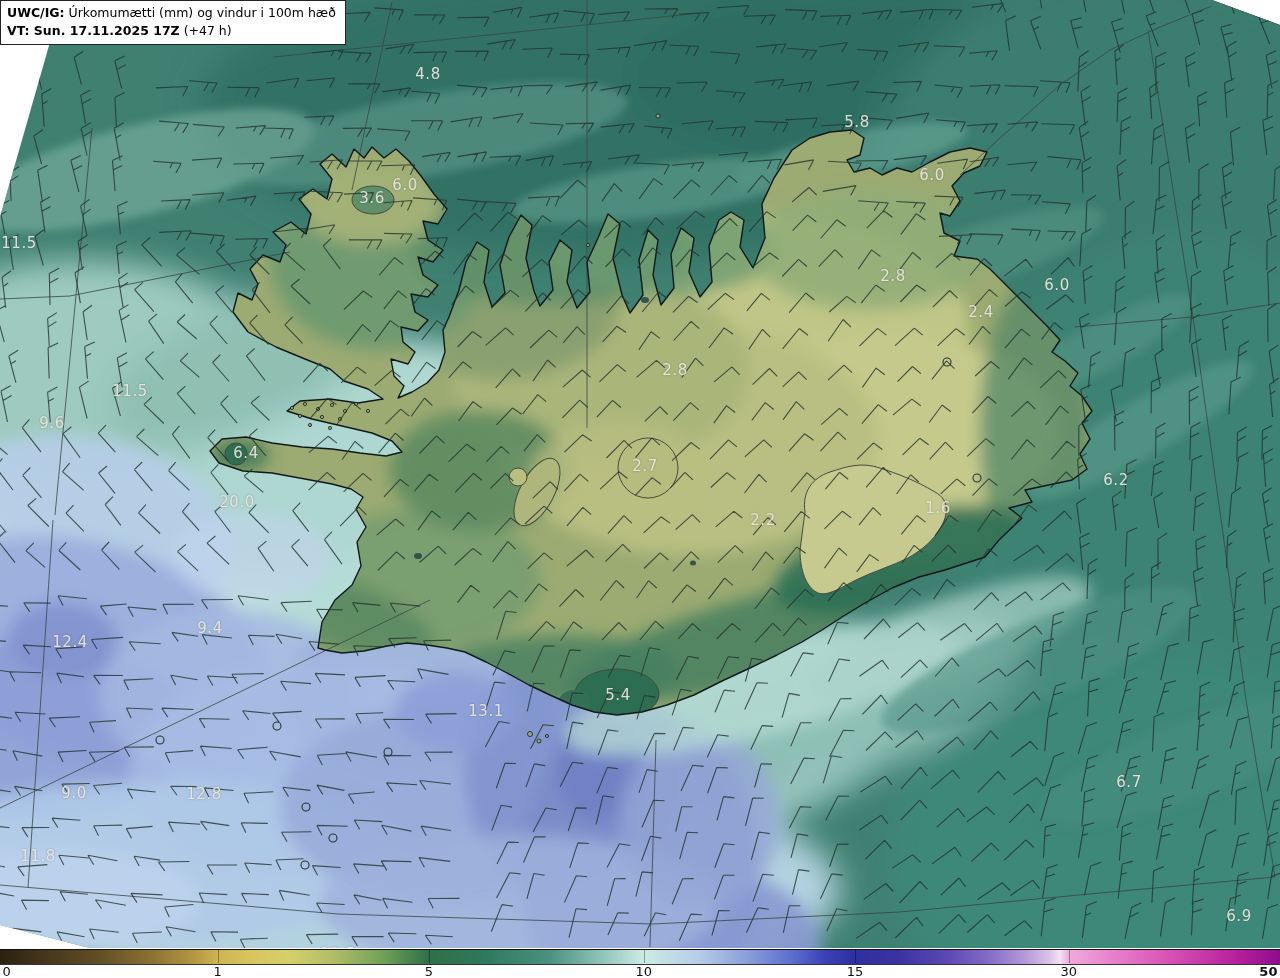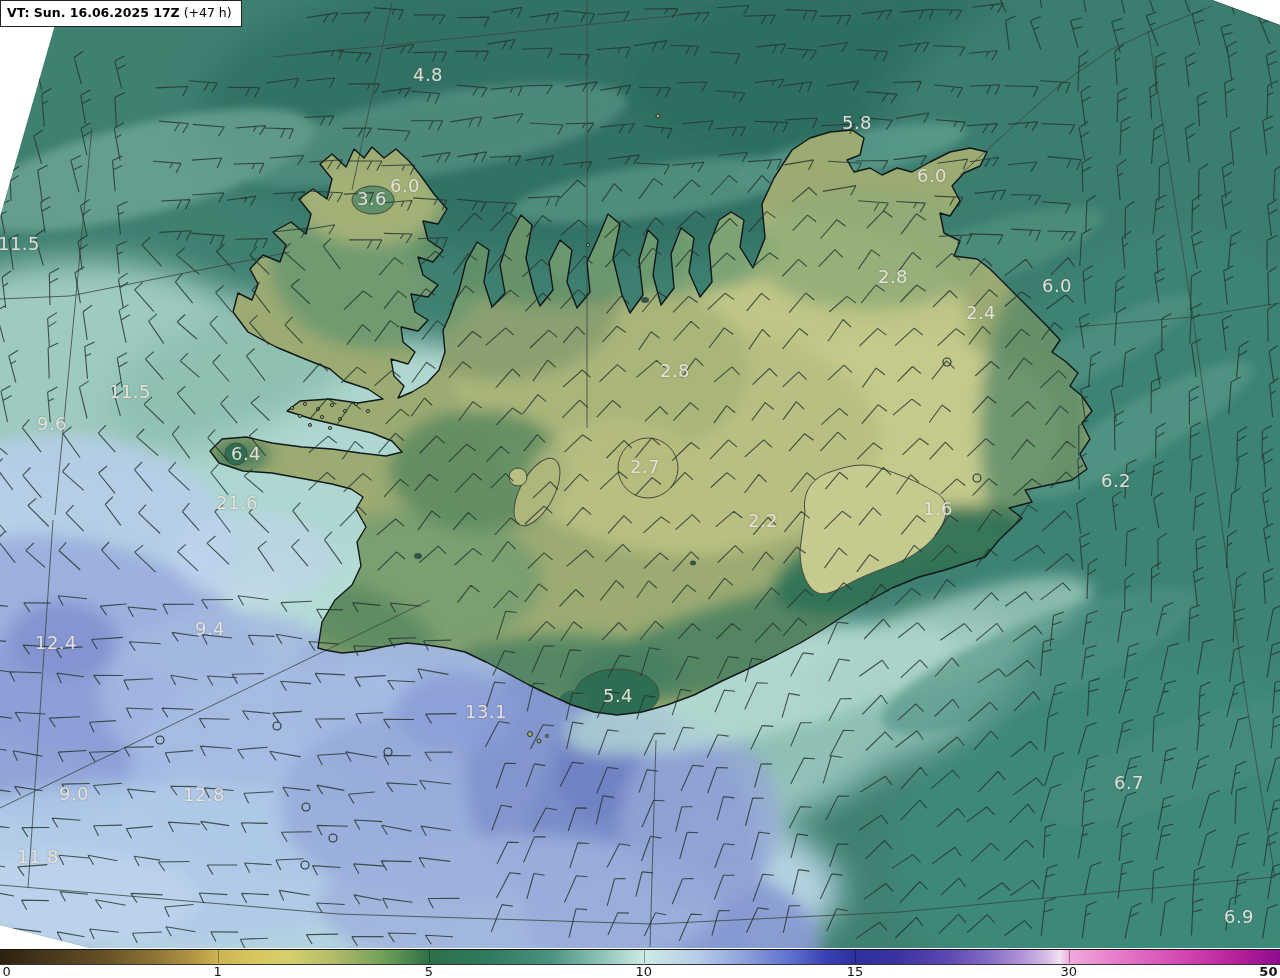--- a/index.html
+++ b/index.html
@@ -1,21 +1,21 @@
 <!DOCTYPE html>
 <html><head>
 <meta charset="utf-8">
 <style>
   html,body{margin:0;padding:0;background:#ffffff;}
   #stage{position:relative;width:1280px;height:978px;background:#fff;overflow:hidden;
          font-family:"DejaVu Sans","Liberation Sans",sans-serif;}
   #map-area{position:absolute;left:0;top:0;width:1280px;height:948px;background:#fff;}
   #field-svg{position:absolute;left:0;top:0;}
   
-  .clabel{position:absolute;transform:translate(-50%,-50%);font-size:18px;
+  .clabel{position:absolute;transform:translate(-50%,-50%);font-size:15px;
           color:rgba(238,232,226,0.92);text-shadow:0 0 2px rgba(55,65,60,0.45);
           letter-spacing:0.5px;white-space:nowrap;}
   
   #title-box{position:absolute;left:0;top:0;background:#ffffff;border:1px solid #222;
              padding:3px 9px 4px 6px;font-size:12.5px;line-height:1.42;color:#000;z-index:30;}
   #title-box .b{font-weight:bold;}
   
   #colorbar-area{position:absolute;left:0;top:948px;width:1280px;height:30px;background:#fff;}
   #cbar{position:absolute;left:0;top:1px;width:1280px;height:14px;border-top:1px solid #111;
         border-bottom:1px solid #333;}
@@ -227,37 +227,38 @@
         <div class="clabel" style="left: 19px; top: 243px;">11.5</div>
         <div class="clabel" style="left: 893px; top: 276px;">2.8</div>
         <div class="clabel" style="left: 1057px; top: 285px;">6.0</div>
         <div class="clabel" style="left: 981px; top: 312px;">2.4</div>
         <div class="clabel" style="left: 675px; top: 370px;">2.8</div>
         <div class="clabel" style="left: 130px; top: 391px;">11.5</div>
         <div class="clabel" style="left: 52px; top: 423px;">9.6</div>
         <div class="clabel" style="left: 238px; top: 453px; padding-left: 16px;">6.4</div>
         <div class="clabel" style="left: 645px; top: 466px;">2.7</div>
         <div class="clabel" style="left: 1116px; top: 480px;">6.2</div>
-        <div class="clabel" style="left: 237px; top: 502px;">21.6</div>
+        <div class="clabel" style="left: 237px; top: 502px;">20.0</div>
         <div class="clabel" style="left: 763px; top: 505px; margin-top: 15px;">2.2</div>
         <div class="clabel" style="left: 938px; top: 508px;">1.6</div>
         <div class="clabel" style="left: 210px; top: 628px;">9.4</div>
-        <div class="clabel" style="left: 56px; top: 642px; text-align: right;">12.4</div>
+        <div class="clabel" style="left: 70px; top: 642px; text-align: right;">12.4</div>
         <div class="clabel" style="left: 618px; top: 695px;">5.4</div>
         <div class="clabel" style="left: 486px; top: 711px;">13.1</div>
         <div class="clabel" style="left: 74px; top: 793px;">9.0</div>
         <div class="clabel" style="left: 204px; top: 794px;">12.8</div>
         <div class="clabel" style="left: 1129px; top: 782px;">6.7</div>
         <div class="clabel" style="left: 38px; top: 856px;">11.8</div>
         <div class="clabel" style="left: 338px; top: 954px;">12.5</div>
         <div class="clabel" style="left: 1239px; top: 916px;">6.9</div>
       </div>
 
     <div id="title-box">
-      <div><span class="b">VT: Sun. 16.06.2025 17Z</span><span> (+47 h)</span></div>
+      <div><span class="b">UWC/IG:</span><span> Úrkomumætti (mm) og vindur i 100m hæð</span></div>
+      <div><span class="b">VT: Sun. 17.11.2025 17Z</span><span> (+47 h)</span></div>
     </div>
   </div>
 
   <div id="colorbar-area">
     <div id="cbar" style="background: linear-gradient(to right, rgb(43, 33, 16) 0%, rgb(66, 51, 26) 3%, rgb(100, 80, 38) 8%, rgb(140, 115, 52) 12%, rgb(184, 155, 68) 15.5%, rgb(205, 181, 82) 17%, rgb(216, 199, 95) 20%, rgb(213, 208, 107) 22.5%, rgb(179, 188, 104) 26%, rgb(111, 160, 88) 30%, rgb(46, 112, 71) 33.5%, rgb(46, 122, 94) 38%, rgb(76, 145, 128) 43%, rgb(142, 196, 184) 47%, rgb(205, 234, 228) 50.3%, rgb(183, 205, 233) 54.5%, rgb(143, 163, 220) 58%, rgb(91, 108, 205) 62%, rgb(58, 65, 181) 64.5%, rgb(46, 47, 159) 66.8%, rgb(58, 50, 162) 70%, rgb(92, 72, 178) 74%, rgb(129, 104, 196) 77%, rgb(179, 151, 216) 80%, rgb(220, 195, 232) 82%, rgb(242, 227, 243) 82.8%, rgb(240, 171, 220) 83.5%, rgb(232, 127, 204) 87%, rgb(212, 75, 178) 92%, rgb(178, 29, 152) 97%, rgb(141, 13, 141) 100%);"></div>
     <div id="cbar-labels">
         <span class="cbar-lab first" style="left: 2.56px;">0</span>
         <span class="cbar-lab" style="left: 217.6px;">1</span>
         <span class="cbar-lab" style="left: 428.8px;">5</span>
         <span class="cbar-lab" style="left: 643.84px;">10</span>

